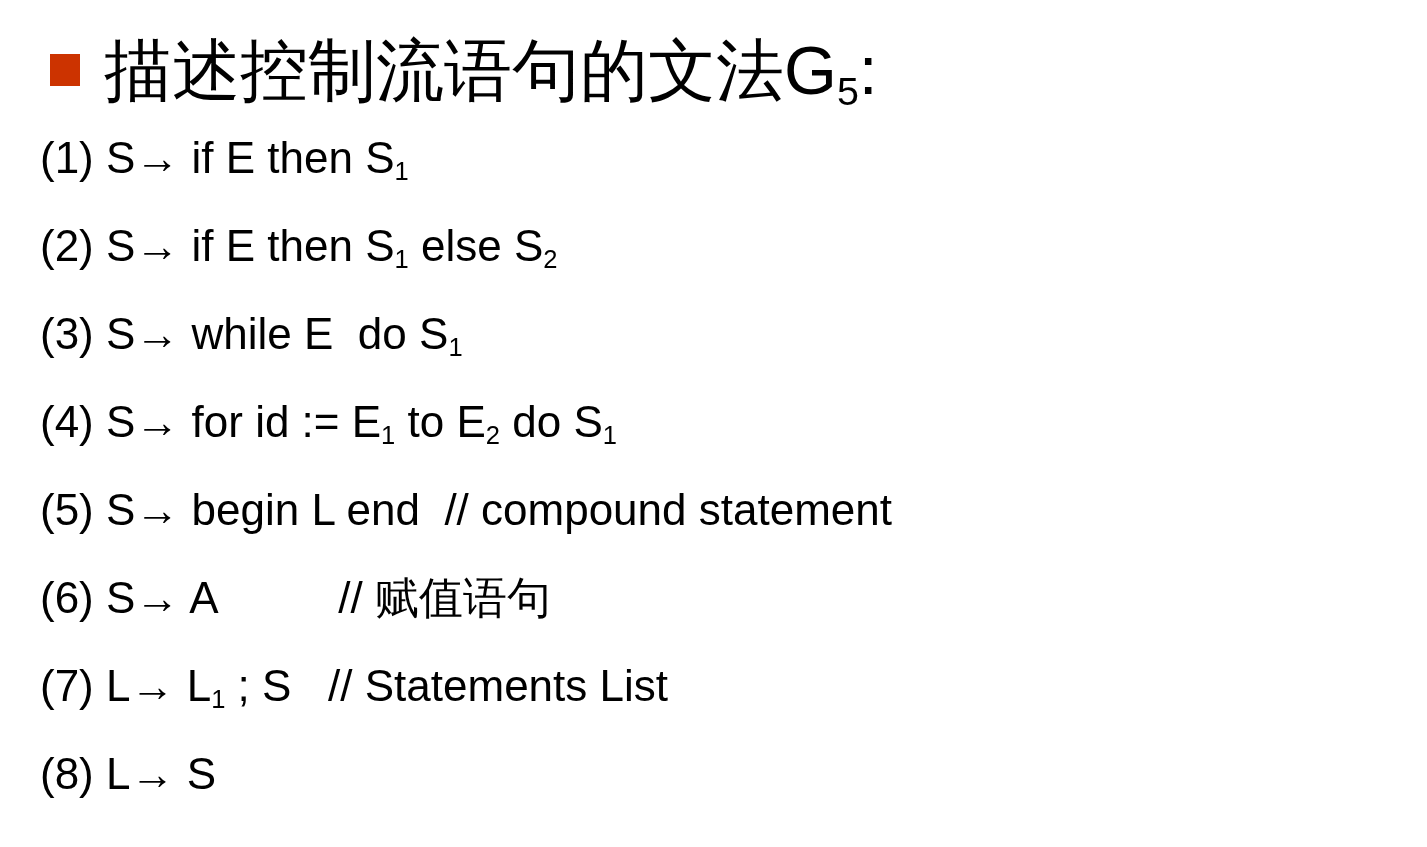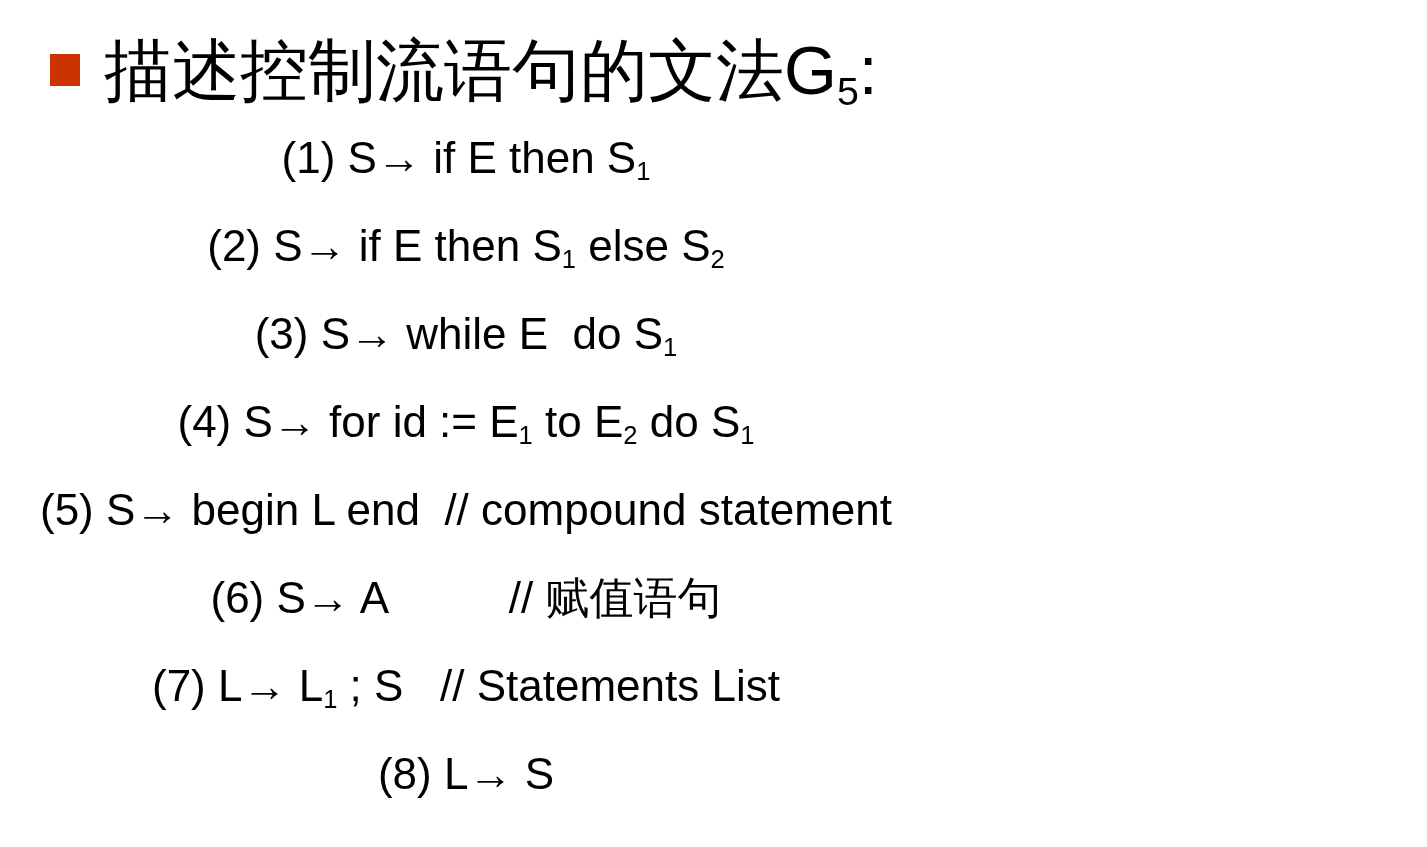--- a/index.html
+++ b/index.html
@@ -13,21 +13,20 @@
     height: 847px;
     background: var(--bg);
     overflow: hidden;
   }
   .slide {
     position: relative;
     width: 1174px;
     height: 847px;
     background: var(--bg);
     color: var(--text);
-    text-align: center;
   }
   .title-row {
     position: absolute;
     left: 50px;
     top: 28px;
     display: flex;
     align-items: flex-start;
     white-space: pre;
   }
   .bullet {

